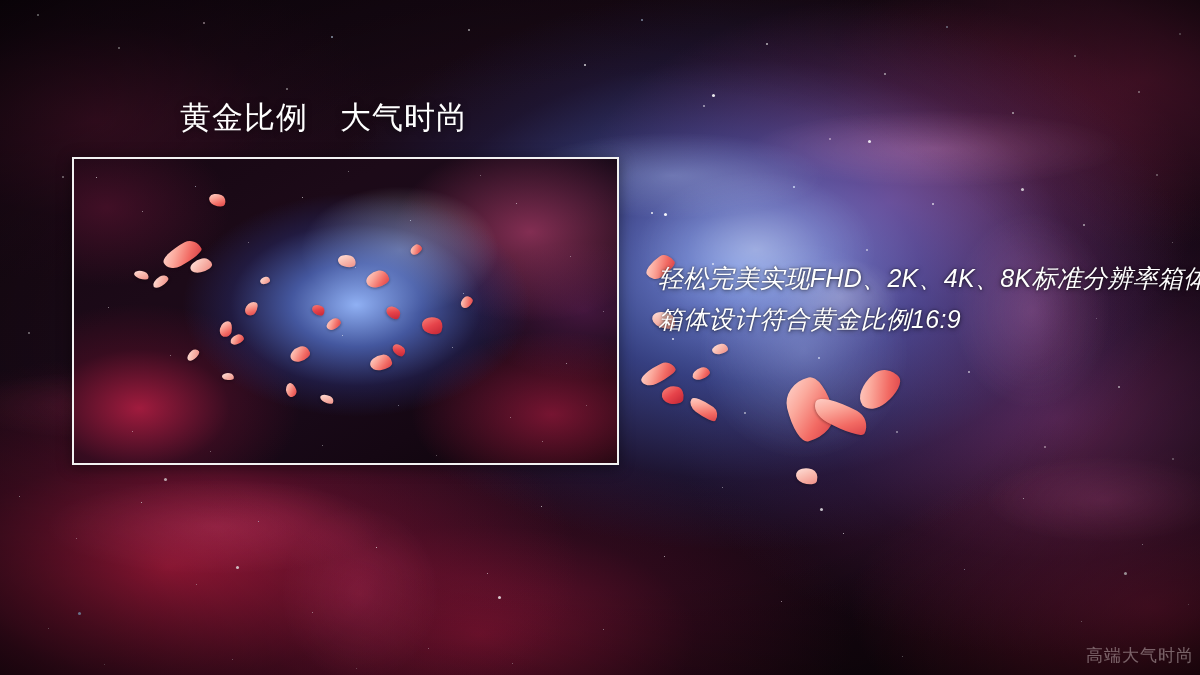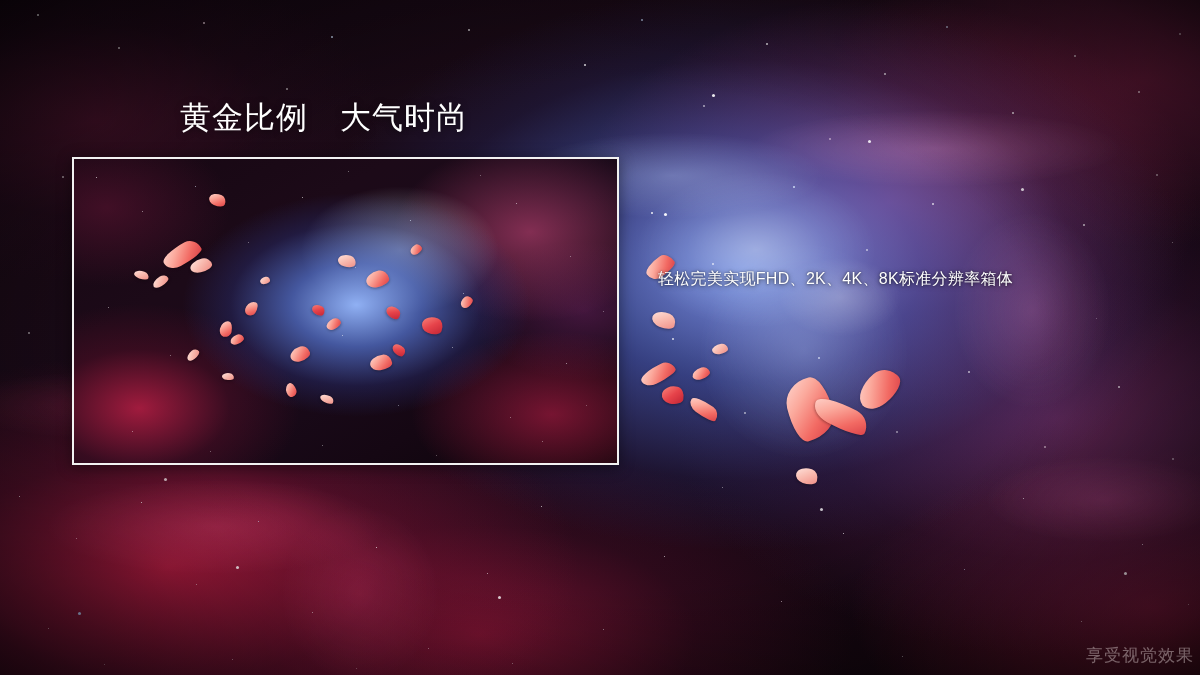--- a/index.html
+++ b/index.html
@@ -191,26 +191,27 @@
     border-radius:70% 30% 66% 34% / 44% 70% 30% 56%;
   }
 
   
   #body-text {
     position:absolute;
     left:658px; top:258px;
     width:520px;
   }
   #body-text .line {
-    font-size:16px;
+    font-size:25px;
     line-height:41px;
     color:#ffffff;
     white-space:nowrap;
     letter-spacing:.3px;
     text-shadow:0 1px 5px rgba(0,0,0,.6), 0 0 2px rgba(0,0,0,.5);
+    font-style:italic;
   }
 
   
   #watermark {
     position:absolute;
     right:6px; bottom:8px;
     font-size:17px;
     color:rgba(235,225,225,.42);
     letter-spacing:1px;
     white-space:nowrap;
@@ -272,17 +273,18 @@
   <div class="petal" style="left:692px; top:368px; width:18px; height:11px; transform:rotate(-18deg);"></div>
   <div class="petal long" style="left:688px; top:402px; width:32px; height:14px; transform:rotate(36deg);"></div>
   <div class="petal" style="left:788px; top:378px; width:44px; height:62px; border-radius:64% 36% 72% 28% / 40% 62% 38% 60%; transform:rotate(-14deg);"></div>
   <div class="petal long" style="left:812px; top:404px; width:58px; height:24px; transform:rotate(28deg);"></div>
   <div class="petal" style="left:856px; top:374px; width:46px; height:30px; transform:rotate(-40deg);"></div>
   <div class="petal pale" style="left:796px; top:468px; width:22px; height:16px; transform:rotate(18deg);"></div>
   <div class="petal pale" style="left:712px; top:344px; width:16px; height:10px; transform:rotate(-8deg);"></div>
 
   <div id="body-text">
     <div class="line">轻松完美实现FHD、2K、4K、8K标准分辨率箱体</div>
+    <div class="line">箱体设计符合黄金比例16:9</div>
   </div>
 
-  <div id="watermark">享受视觉效果</div>
+  <div id="watermark">高端大气时尚</div>
 
 </div>
 
 </body></html>

